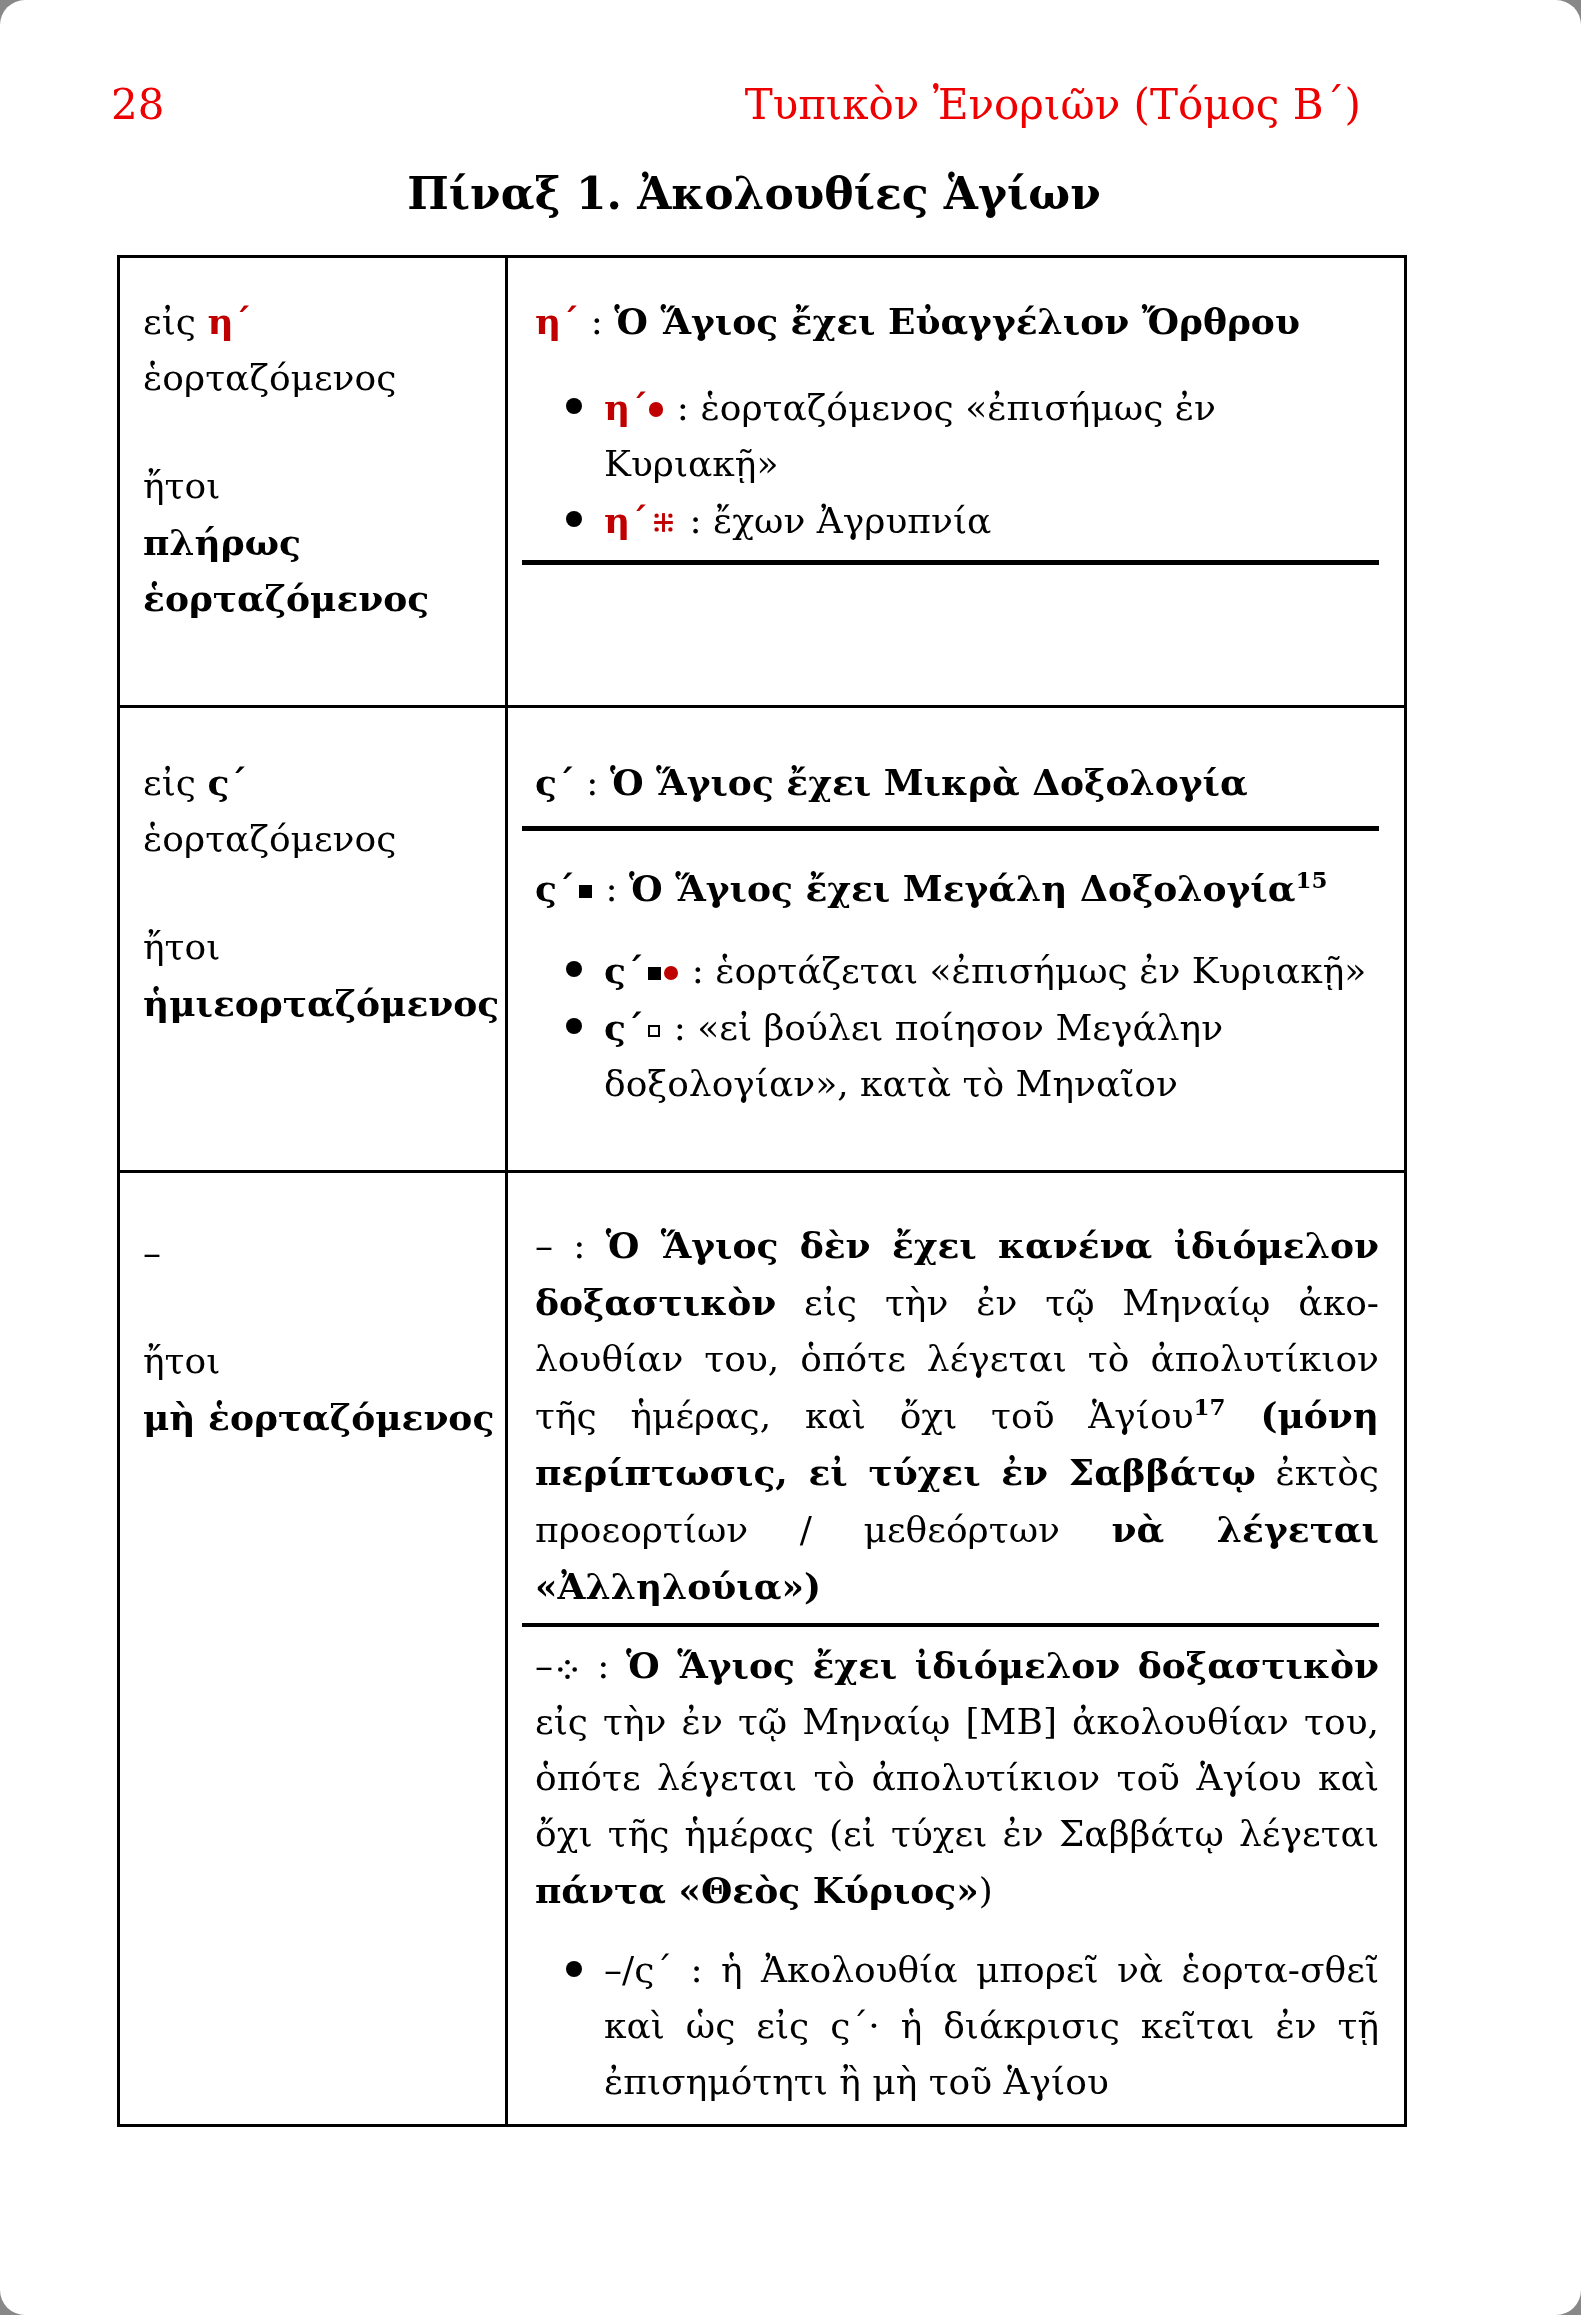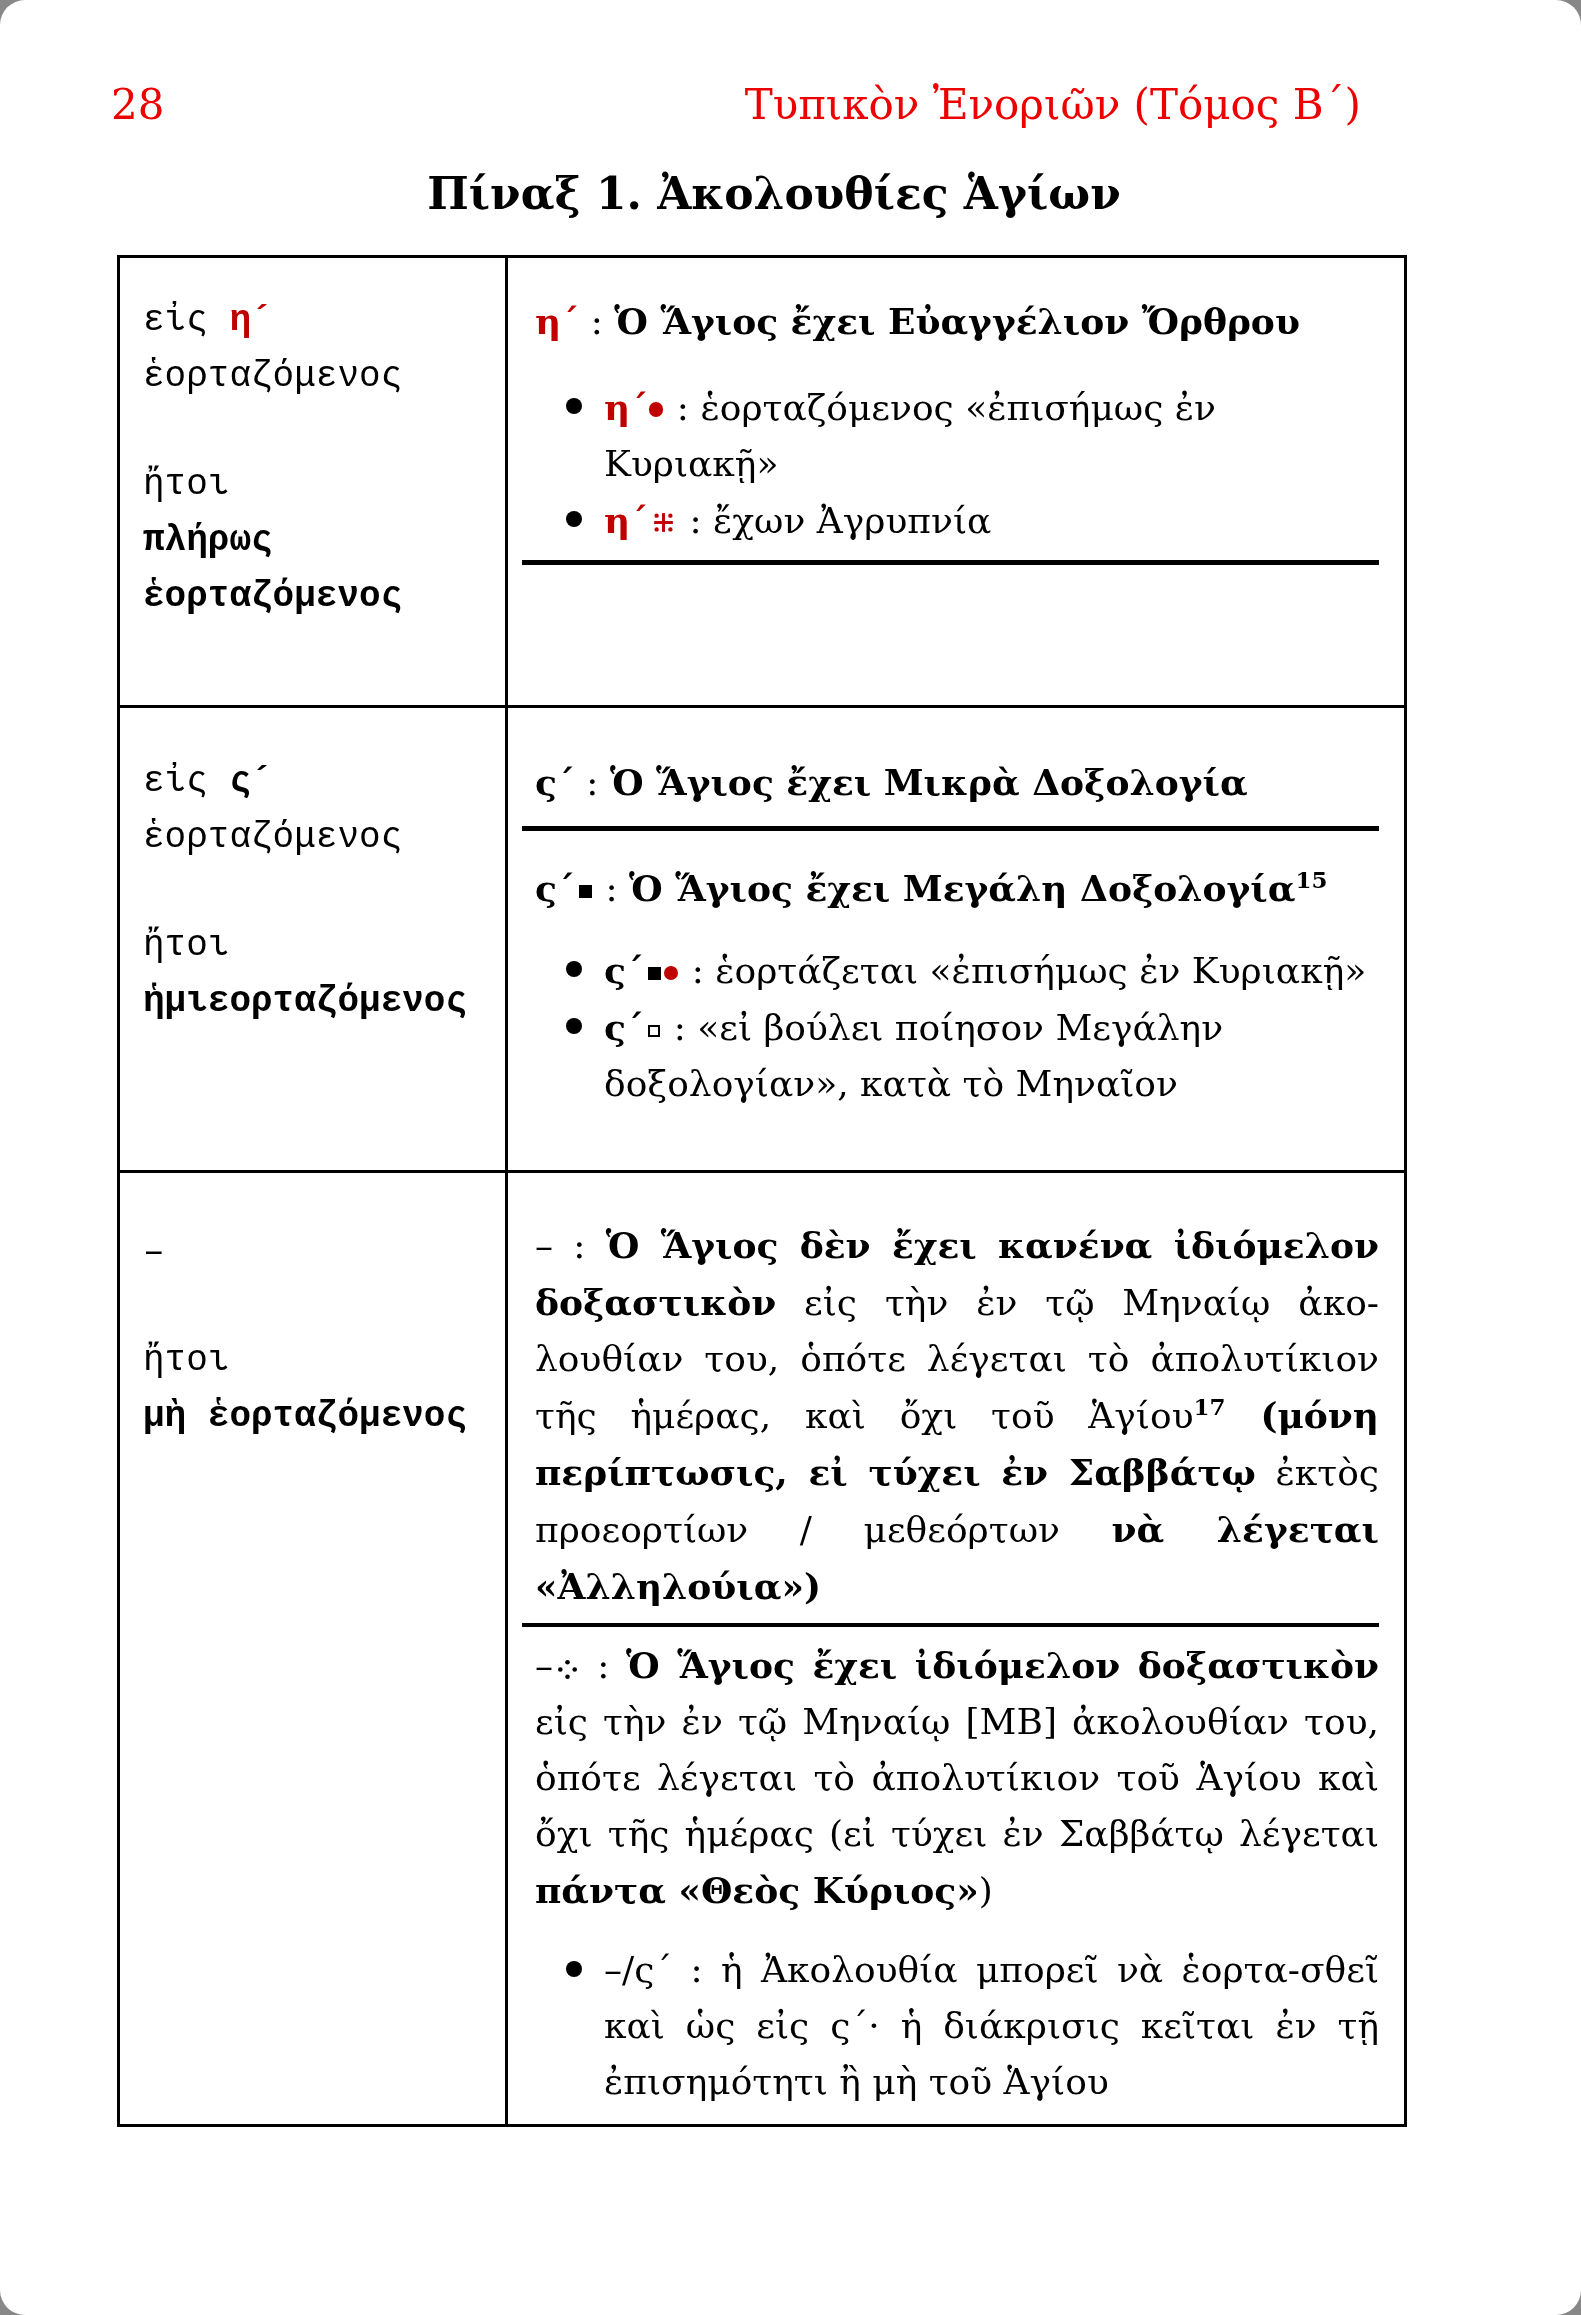--- a/index.html
+++ b/index.html
@@ -12,30 +12,30 @@
   }
   .page-number {
     position:absolute; left:111px; top:80px;
     font-size:42px; color:var(--red-header,#ee0000);
   }
   .volume-title {
     position:absolute; top:80px; right:220px;
     font-size:42px; color:var(--red-header,#ee0000);
   }
   .table-title {
-    position:absolute; top:168px; left:129px; width:1290px;
+    position:absolute; top:168px; left:109px; width:1290px;
     text-align:center; font-weight:bold; font-size:44px;
   }
   .grid {
     position:absolute; left:117px; top:255px; width:1290px; height:1872px;
     border:3.8px solid #000; box-sizing:border-box;
     display:grid; grid-template-columns:388px 1fr; grid-template-rows:450px 465px 1fr;
   }
   .cell { box-sizing:border-box; font-size:36px; line-height:56px; }
-  .cell-left  { border-right:3.8px solid #000; padding:25px 22px 0 23px;font-family:Liberation Mono, monospace; }
+  .cell-left  { border-right:3.8px solid #000; padding:25px 22px 0 23px; }
   .cell-right { padding:23px 25px 16px 27px; }
   .rb { border-bottom:3.8px solid #000; }
   .line { white-space:nowrap; }
   .gap  { height:52px; }
   .b { font-weight:bold; }
   .red { color:var(--red-symbol,#c00000); font-weight:bold; }
   .redmark { color:var(--red-symbol,#c00000); }
   .j { text-align:justify; }
   p { margin:0; }
   sup { font-size:23px; font-weight:bold; line-height:0; vertical-align:13.4px; }

